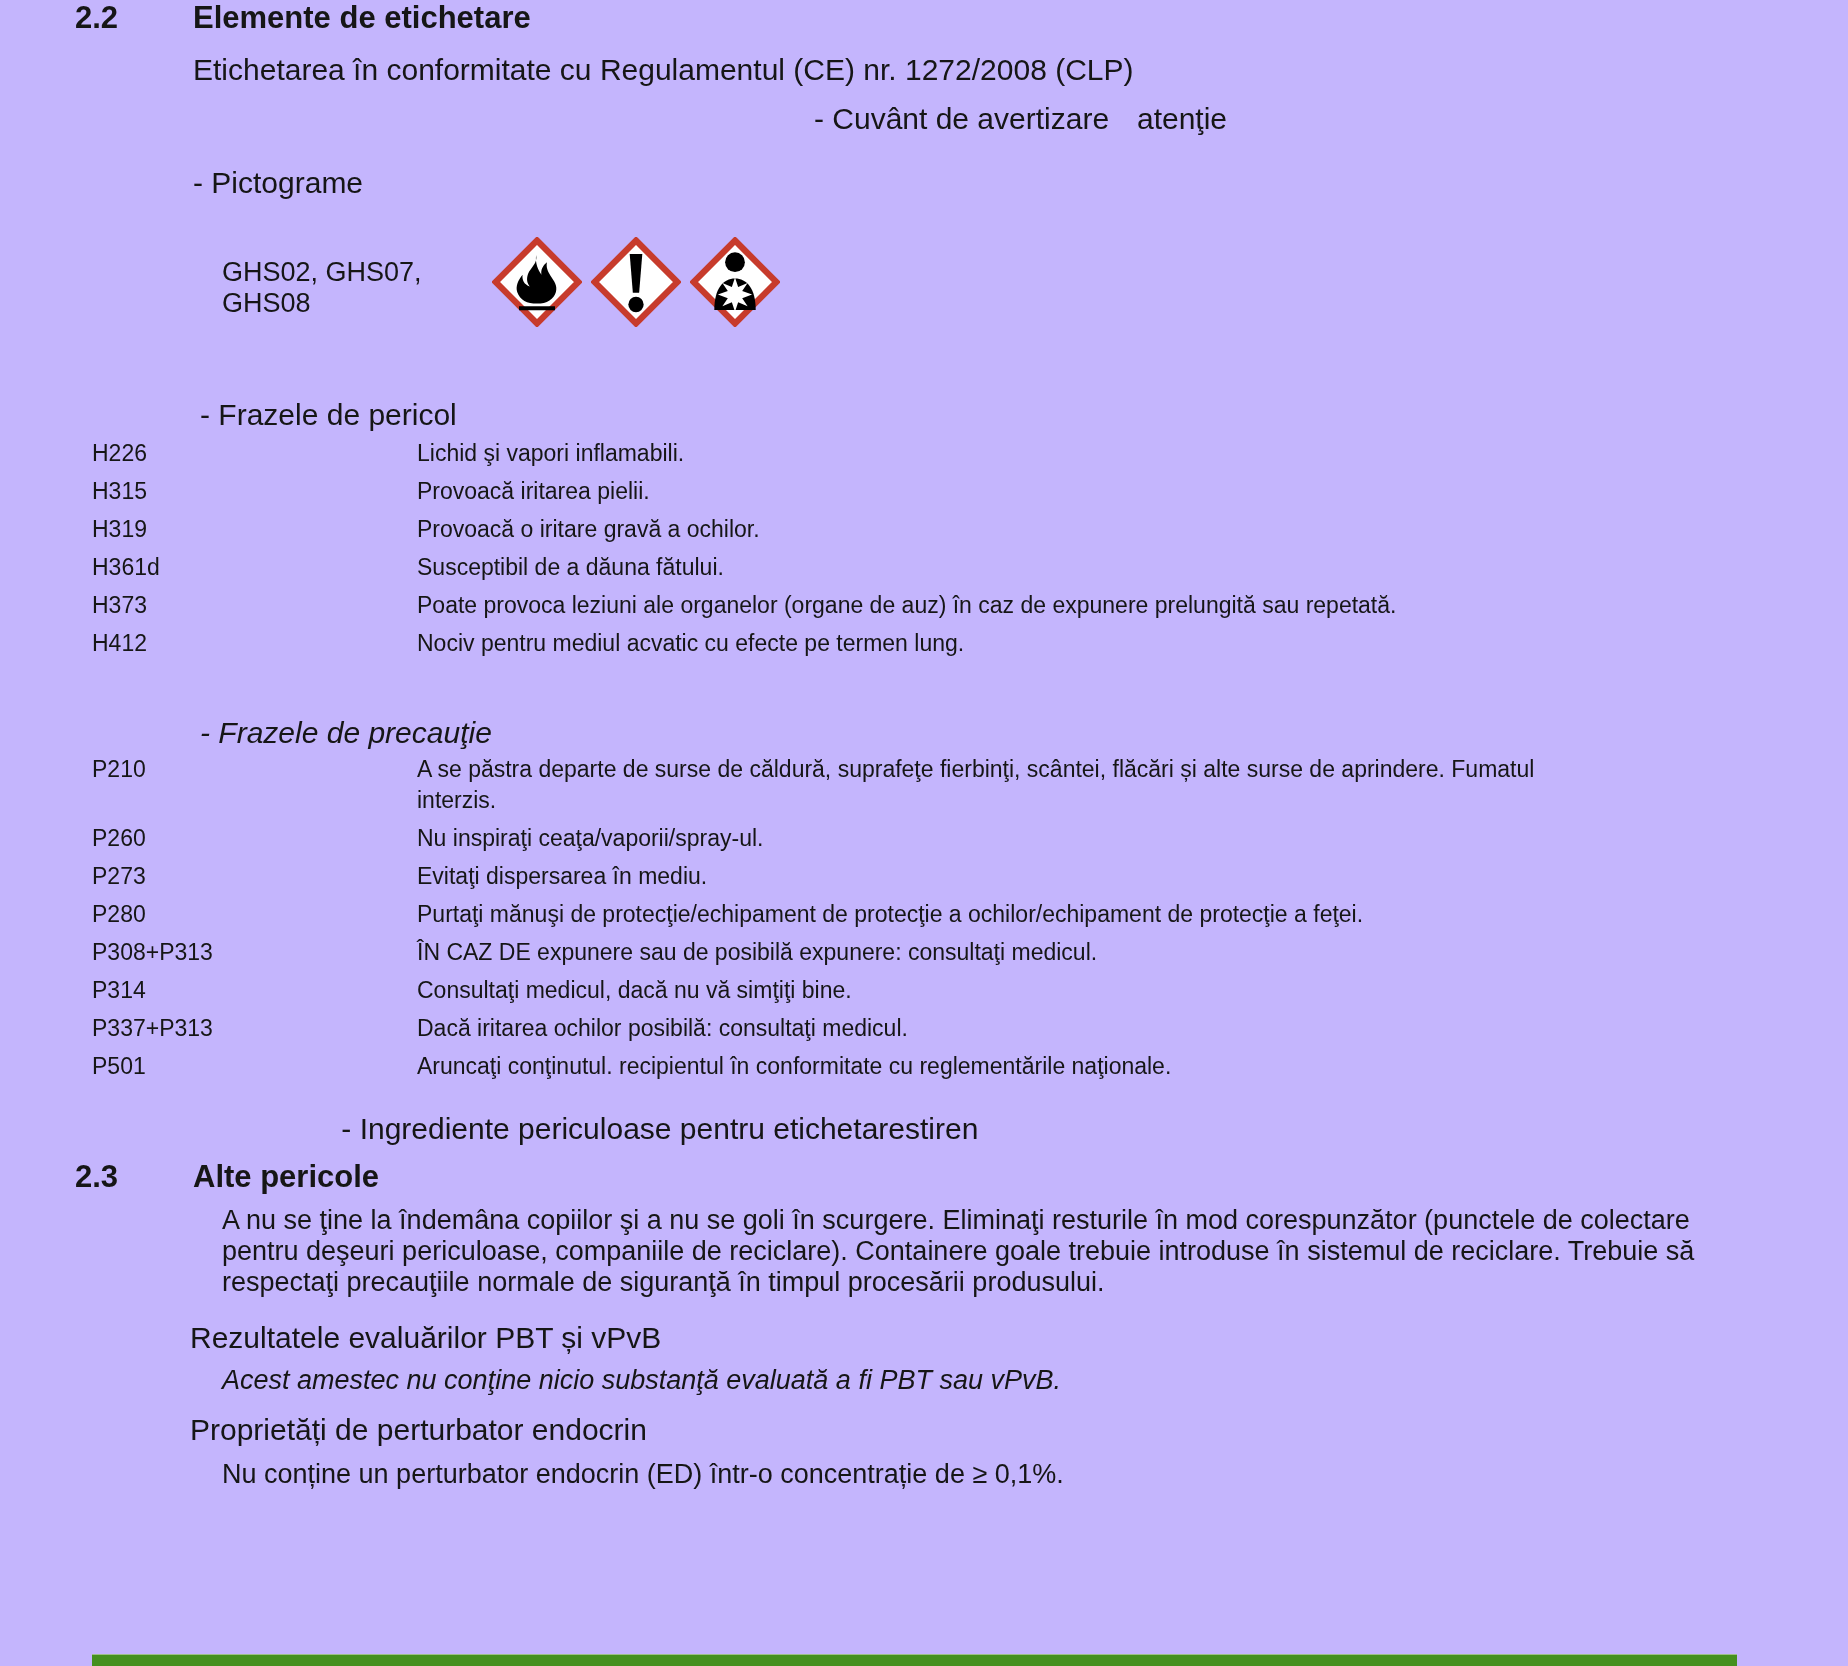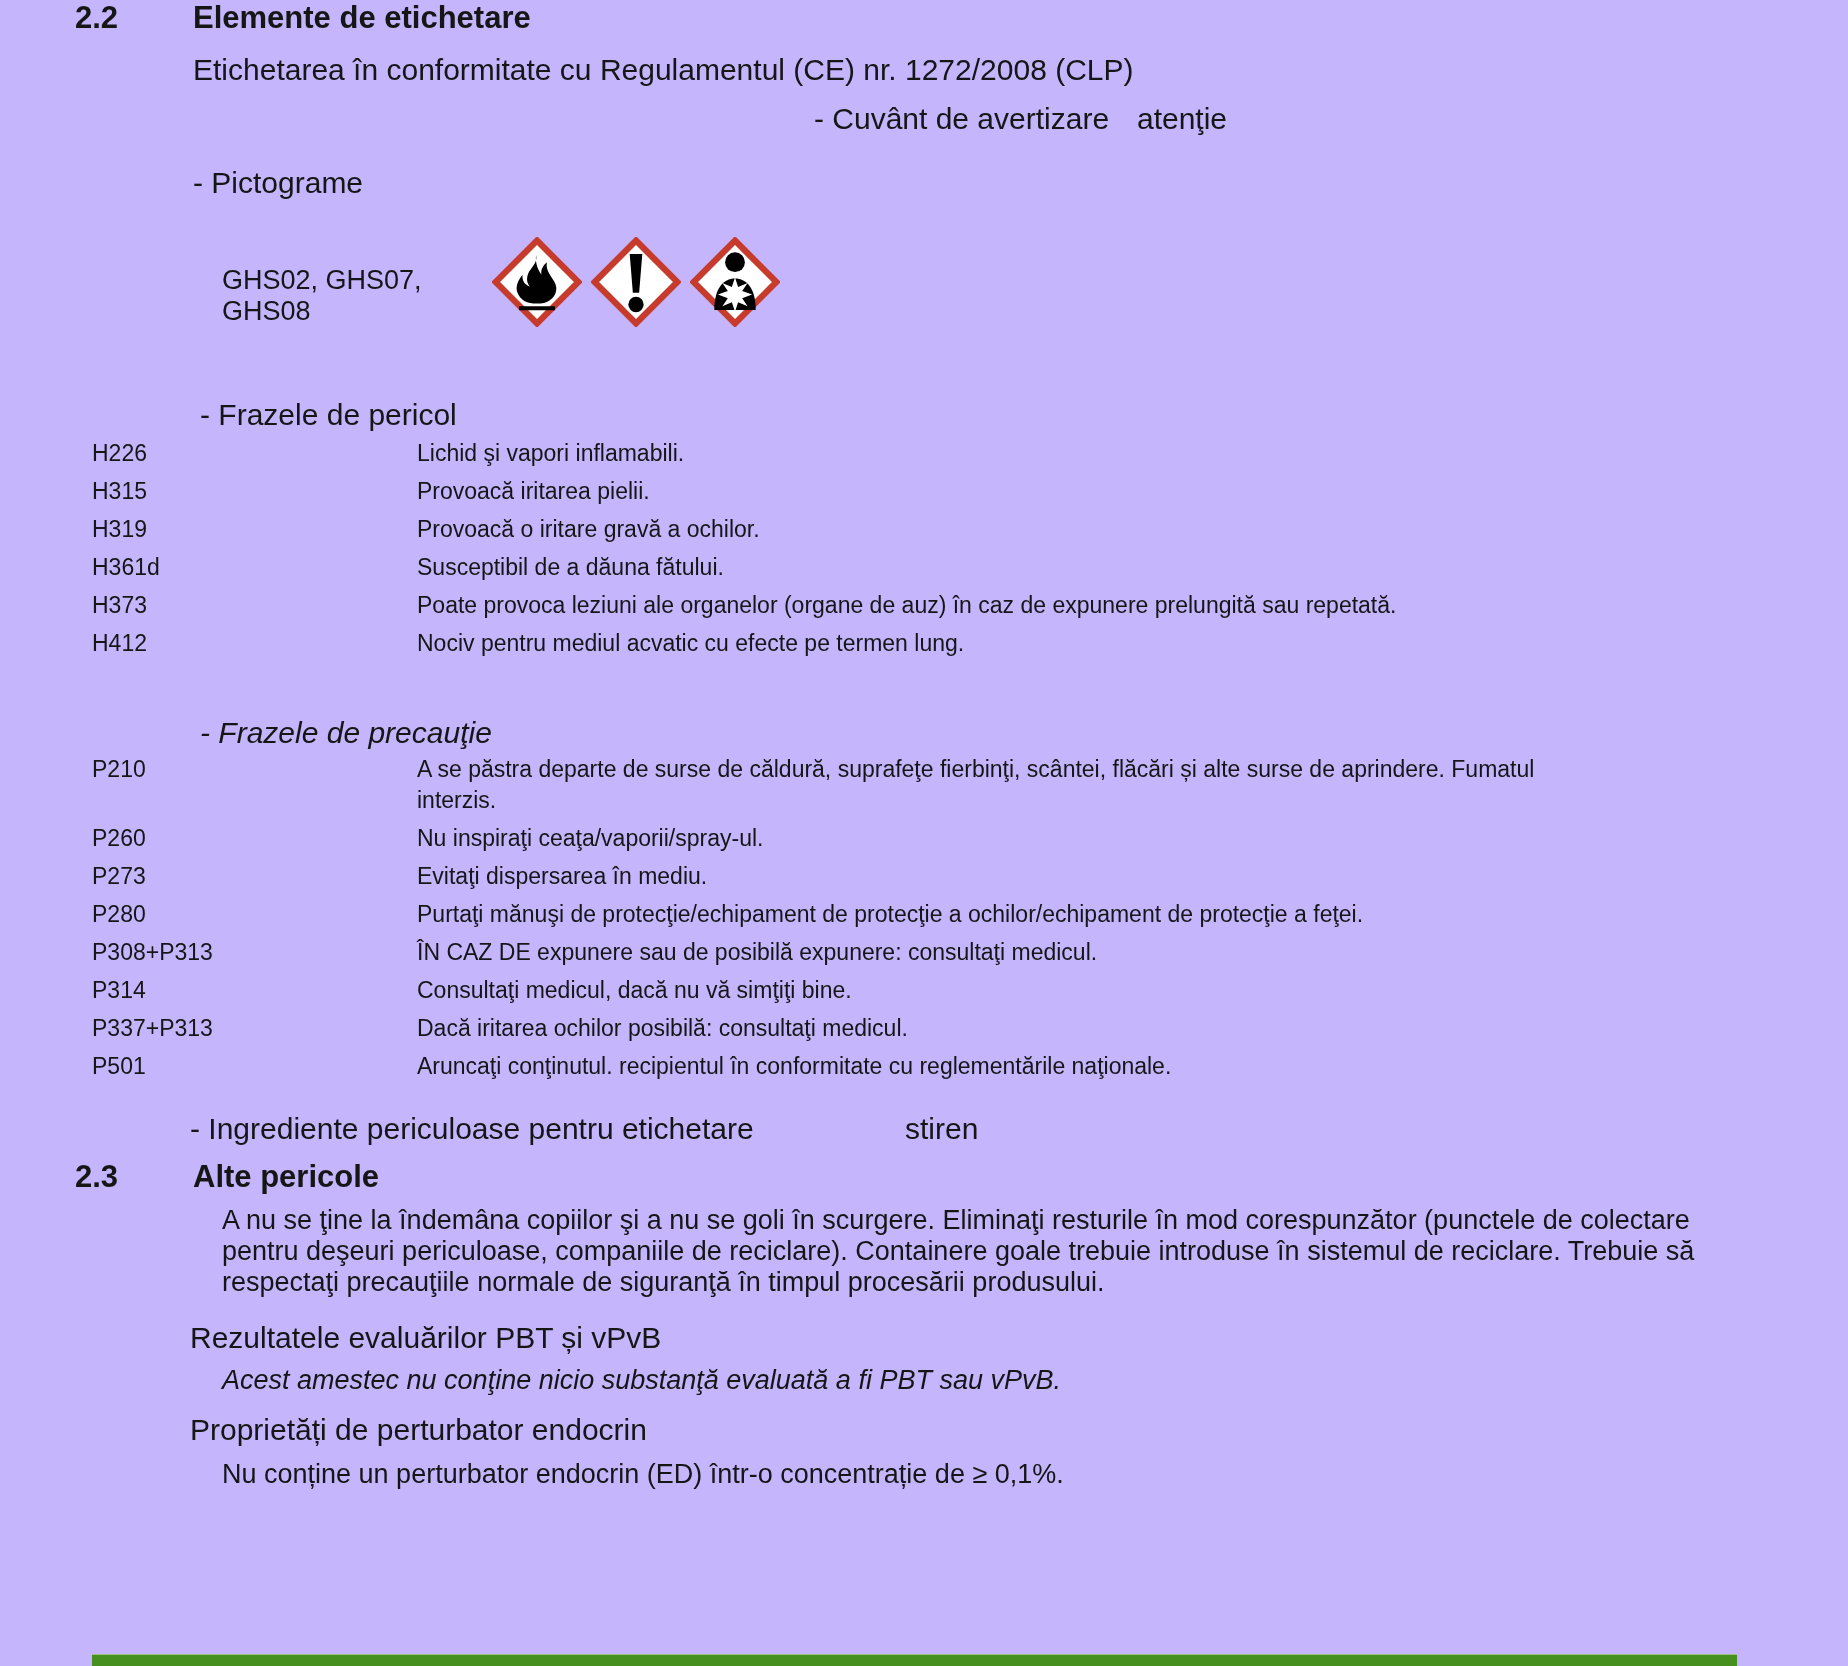--- a/index.html
+++ b/index.html
@@ -14,34 +14,34 @@
     box-sizing:border-box;
   }
   .sec-head { display:flex; font-weight:700; font-size:31px; line-height:36px; }
   .sec-head .sec-num { width:118px; margin-left:75px; flex:0 0 auto; }
   .subtitle { margin-left:193px; margin-top:16px; font-size:30px; line-height:36px; }
 
   .signal-row { display:flex; margin-left:193px; margin-top:14px; font-size:30px; line-height:33px;justify-content:center; }
   .signal-row .lbl { width:323px; flex:0 0 auto; }
 
   .pict-heading { margin-left:193px; margin-top:30px; font-size:30px; line-height:36px; }
-  .pict-row { display:flex; margin-left:222px; margin-top:36px; align-items:flex-end; }
+  .pict-row { display:flex; margin-left:222px; margin-top:36px; align-items:center; }
   .pict-codes { width:270px; flex:0 0 auto; font-size:27px; line-height:31px; padding-top:12px; }
   .diamond { width:90px; height:90px; margin-right:9px; flex:0 0 auto; }
 
   .list-heading { margin-left:200px; font-size:30px; line-height:36px; }
   .hz-heading { margin-top:70px; }
   .pc-heading { margin-top:56px;font-style:italic; }
   .rows { margin-left:92px; font-size:23px; line-height:31px; }
   .rows-hz { margin-top:5px; }
   .rows-pc { margin-top:3px; }
   .row { display:grid; grid-template-columns:325px 1fr; margin-bottom:7px; }
   .row .desc { max-width:1165px; }
 
-  .ingr-row { display:flex; margin-left:190px; margin-top:30px; font-size:30px; line-height:33px; }
+  .ingr-row { display:flex; margin-left:190px; margin-top:30px; font-size:30px; line-height:33px;text-align:right; }
   .ingr-row .lbl { width:715px; flex:0 0 auto; }
 
   .sec-head-23 { margin-top:14px; }
   .para { margin-left:222px; margin-top:10px; font-size:27px; line-height:31px; max-width:1505px; }
   .sub-heading { margin-left:190px; font-size:30px; line-height:36px; }
   .sub-heading.pbt { margin-top:22px; }
   .sub-heading.ed { margin-top:16px; }
   .sub-text { margin-left:222px; font-size:27px; line-height:31px; }
   .sub-text.pbt { margin-top:9px;font-style:italic; }
   .sub-text.ed { margin-top:11px; }

